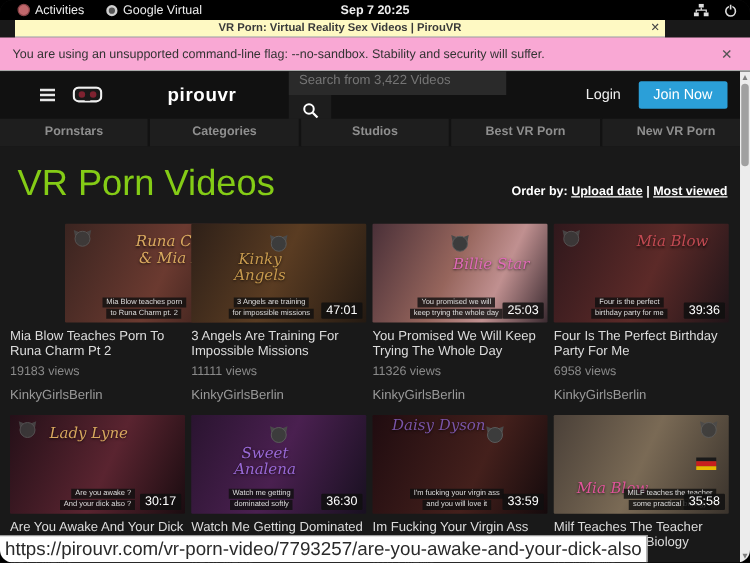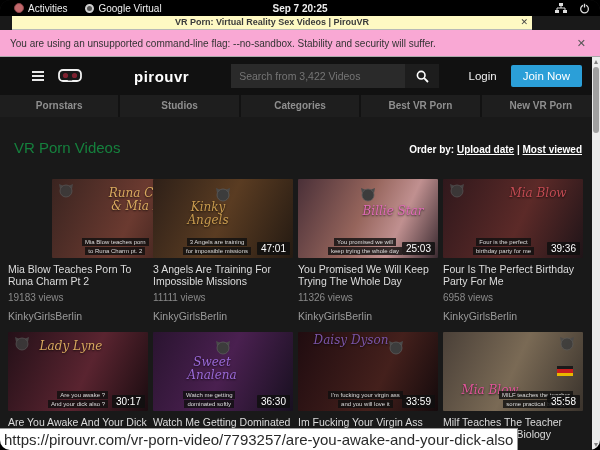--- a/index.html
+++ b/index.html
@@ -31,39 +31,39 @@
 
   
   .page{position:absolute;top:57px;left:0;width:600px;height:393px;background:#191919;overflow:hidden;}
 
   
   .site-header{height:38px;background:#111;display:flex;align-items:center;padding-left:32px;box-sizing:border-box;}
   .hamburger{display:flex;flex-direction:column;gap:2px;cursor:pointer;}
   .hamburger i{display:block;width:12px;height:2px;background:#e8e8e8;}
   .logo{display:flex;align-items:center;gap:4px;margin-left:14px;}
   .logo-text{color:#fff;font-size:15px;font-weight:bold;letter-spacing:.5px;margin-left:48px;}
-  .search-wrap{display:flex;margin-left:42px;}
+  .search-wrap{display:flex;margin-left:42px;flex-direction:column;}
   .search-input{width:158px;height:24px;background:#2a2a2a;border:0;color:#9a9a9a;
     font-size:10.5px;padding:0 8px;outline:none;font-family:"Liberation Sans",sans-serif;}
   .search-btn{width:34px;height:24px;background:#1d1d1d;border:0;display:flex;align-items:center;
     justify-content:center;cursor:pointer;}
   .login{margin-left:auto;color:#f0f0f0;font-size:11.5px;cursor:pointer;}
   .join-btn{margin:0 18px 0 14px;background:#2b9fd8;color:#fff;border:0;font-size:11.5px;
     padding:5px 12px;border-radius:2px;cursor:pointer;font-family:"Liberation Sans",sans-serif;}
 
   
   .nav{display:flex;background:#141414;height:22px;}
   .nav-item{flex:1;text-align:center;line-height:22px;font-size:10px;font-weight:bold;
     color:#8f8f8f;background:#1e1e1e;border-right:2px solid #121212;cursor:pointer;}
   .nav-item:last-child{border-right:0;}
 
   
   .content{padding:0 8px;}
   .heading-row{display:flex;align-items:baseline;justify-content:space-between;margin-top:14px;height:34px;}
-  .h1{color:#15803d;font-size:15px;font-weight:400;padding-left:6px;}
+  .h1{color:#84cc16;font-size:29px;font-weight:400;padding-left:6px;}
   .order-by{font-size:10px;font-weight:bold;color:#fff;padding-right:10px;margin-top:13px;}
   .order-by a{color:#fff;text-decoration:underline;cursor:pointer;}
   .order-sep{color:#fff;}
 
   
   .grid{display:grid;grid-template-columns:repeat(4,140px);column-gap:5px;row-gap:10px;margin-top:14px;}
   .card{cursor:pointer;}
   .thumb{position:relative;width:140px;height:79px;overflow:hidden;border-radius:1px;}
   .t0{background:linear-gradient(115deg,#3a2420,#6b3a30 55%,#2a1815);margin-left:44px;}
   .t1{background:linear-gradient(115deg,#2e2018,#5a3c22 50%,#241a12);}
@@ -170,22 +170,22 @@
             <line x1="8.2" y1="8.2" x2="12" y2="12" stroke="#fff" stroke-width="1.8"></line>
           </svg>
         </button>
       </div>
       <span class="login">Login</span>
       <button class="join-btn">Join Now</button>
     </div>
 
     <div class="nav">
       <div class="nav-item">Pornstars</div>
+      <div class="nav-item">Categories</div>
       <div class="nav-item">Studios</div>
-      <div class="nav-item">Categories</div>
       <div class="nav-item">Best VR Porn</div>
       <div class="nav-item">New VR Porn</div>
     </div>
 
     <div class="content">
 
       <div class="heading-row">
         <div class="h1">VR Porn Videos</div>
         <div class="order-by">
           <span>Order by:</span>

